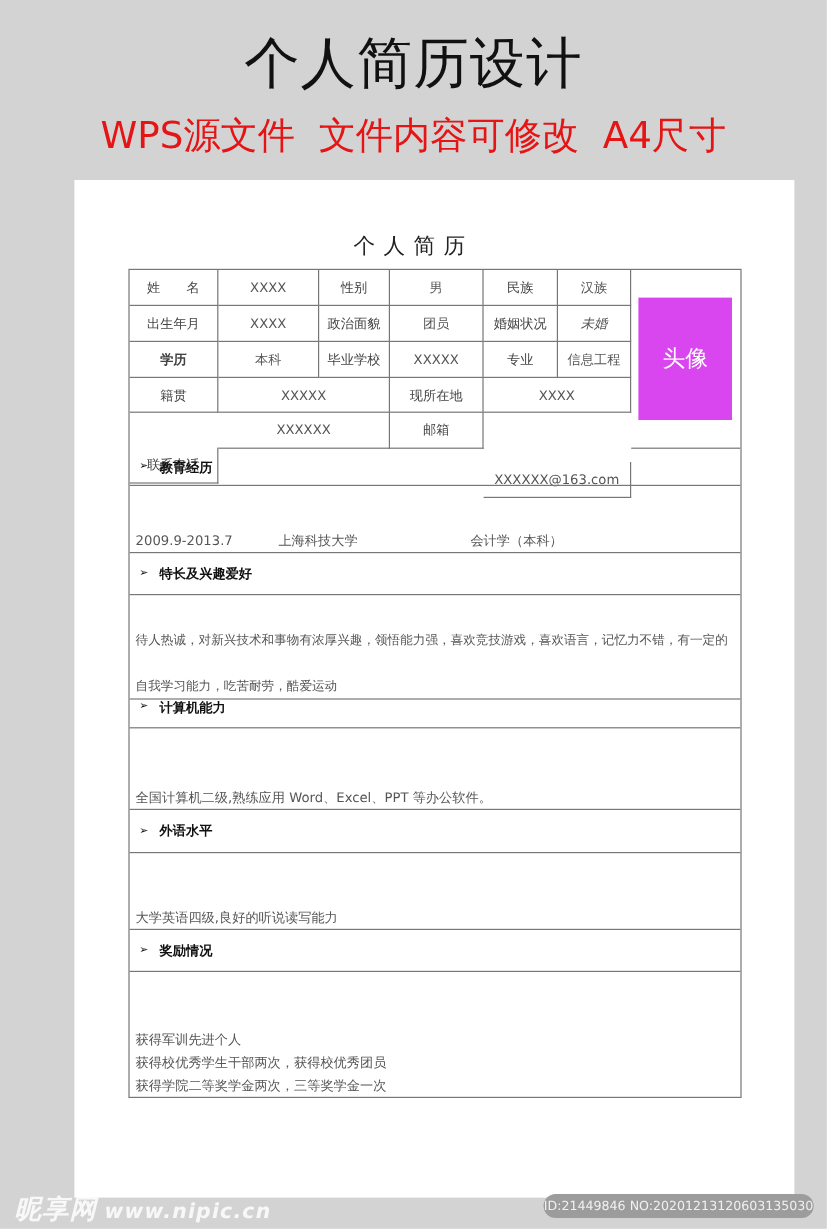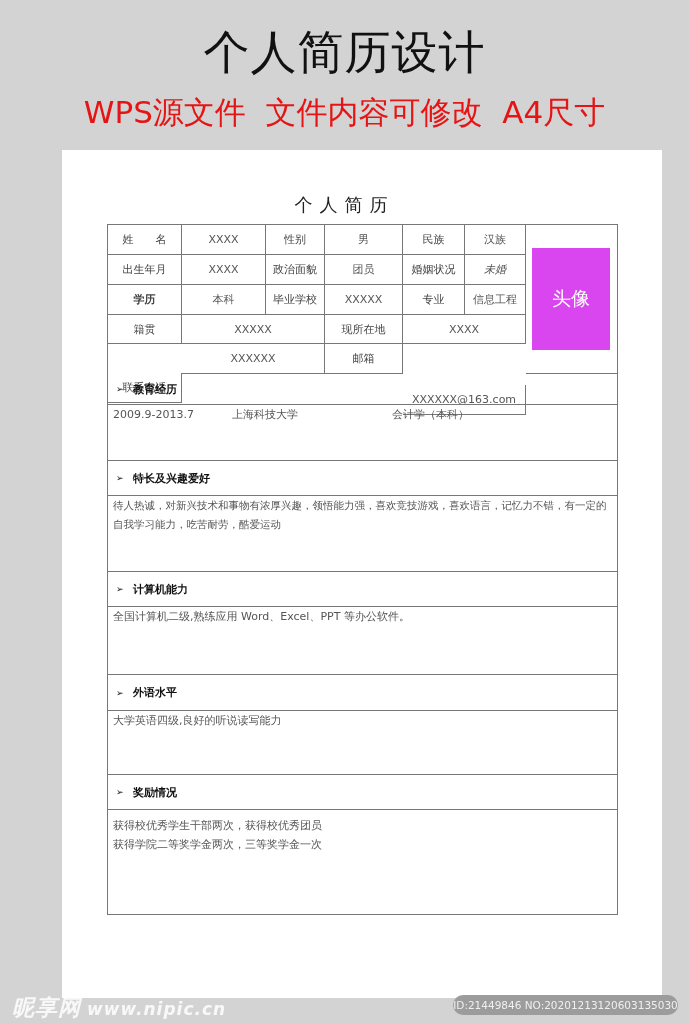--- a/index.html
+++ b/index.html
@@ -8,21 +8,21 @@
   .banner-title { position: absolute; top: 22px; left: 0; width: 689px; text-align: center; font-size: 46px; color: #111; letter-spacing: 1px; }
   .banner-sub { position: absolute; top: 92px; left: 0; width: 689px; text-align: center; font-size: 31px; color: #e51515; white-space: pre; }
   .page { position: absolute; left: 62px; top: 150px; width: 600px; height: 848px; background: #fff; }
   .doc-title { position: absolute; top: 193px; left: 0; width: 689px; text-align: center; font-size: 18px; color: #222; letter-spacing: 7px; }
   .outer { position: absolute; left: 107px; top: 224px; width: 511px; height: 691px; border: 1px solid #777; }
   .cell { position: absolute; border-right: 1px solid #777; border-bottom: 1px solid #777; display: flex; align-items: center; justify-content: center; font-size: 11px; color: #555; }
   .cell.lbl { color: #444; }
   .photo-box { position: absolute; left: 532px; top: 248px; width: 78px; height: 102px; background: #d946ef; color: #fff; font-size: 19px; display: flex; align-items: center; justify-content: center; }
   .sec-head { position: absolute; left: 108px; width: 509px; border-bottom: 1px solid #777; display: flex; align-items: center; font-size: 11px; font-weight: bold; color: #111; }
   .sec-head .arrow { width: 25px; padding-left: 8px; font-size: 9px; font-weight: normal; }
-  .sec-body { position: absolute; left: 108px; width: 509px; border-bottom: 1px solid #777; font-size: 11px; color: #555; padding-left: 5px; display: flex; flex-direction: column; justify-content: flex-start; line-height: 19px; }
+  .sec-body { position: absolute; left: 108px; width: 509px; border-bottom: 1px solid #777; font-size: 11px; color: #555; padding-left: 5px; display: flex; flex-direction: column; justify-content: flex-end; line-height: 19px; }
   .edu-row { display: flex; }
   .edu-row span { display: inline-block; }
   .watermark-left { position: absolute; left: 12px; top: 993px; font-size: 22px; font-weight: bold; font-style: italic; color: #fff; opacity: .85; letter-spacing: 1px; }
   .watermark-left .url { font-size: 17px; margin-left: 6px; }
   .watermark-right { position: absolute; left: 453px; top: 995px; width: 225px; height: 20px; background: #9c9c9c; color: #f0f0f0; font-size: 10.5px; display: flex; align-items: center; justify-content: center; border-radius: 10px; }
 </style>
 </head>
 <body>
 
 <div class="banner-title">个人简历设计</div>
@@ -79,21 +79,21 @@
     <span style="width:119px;">2009.9-2013.7</span>
     <span style="width:160px;">上海科技大学</span>
     <span>会计学（本科）</span>
   </div>
 </div>
 
 <div class="sec-head" style="top:461px;height:35px;">
   <span class="arrow">➢</span>
   <span>特长及兴趣爱好</span>
 </div>
-<div class="sec-body" style="top:496px;height:76px;font-size:10.5px;">
+<div class="sec-body" style="top:507px;height:76px;font-size:10.5px;gap:19px;">
   <div>待人热诚，对新兴技术和事物有浓厚兴趣，领悟能力强，喜欢竞技游戏，喜欢语言，记忆力不错，有一定的</div>
   <div>自我学习能力，吃苦耐劳，酷爱运动</div>
 </div>
 
 <div class="sec-head" style="top:572px;height:35px;">
   <span class="arrow">➢</span>
   <span>计算机能力</span>
 </div>
 <div class="sec-body" style="top:607px;height:68px;">
   <div>全国计算机二级,熟练应用 Word、Excel、PPT 等办公软件。</div>
@@ -105,20 +105,21 @@
 </div>
 <div class="sec-body" style="top:711px;height:64px;">
   <div>大学英语四级,良好的听说读写能力</div>
 </div>
 
 <div class="sec-head" style="top:775px;height:35px;">
   <span class="arrow">➢</span>
   <span>奖励情况</span>
 </div>
 <div class="sec-body" style="top:810px;height:104px;border-bottom:none;padding-top:6px;">
+  <div>获得军训先进个人</div>
   <div>获得校优秀学生干部两次，获得校优秀团员</div>
   <div>获得学院二等奖学金两次，三等奖学金一次</div>
 </div>
 
 <div class="watermark-left">
   <span>昵享网</span><span class="url">www.nipic.cn</span>
 </div>
 <div class="watermark-right">ID:21449846 NO:20201213120603135030</div>
 
 </body></html>

